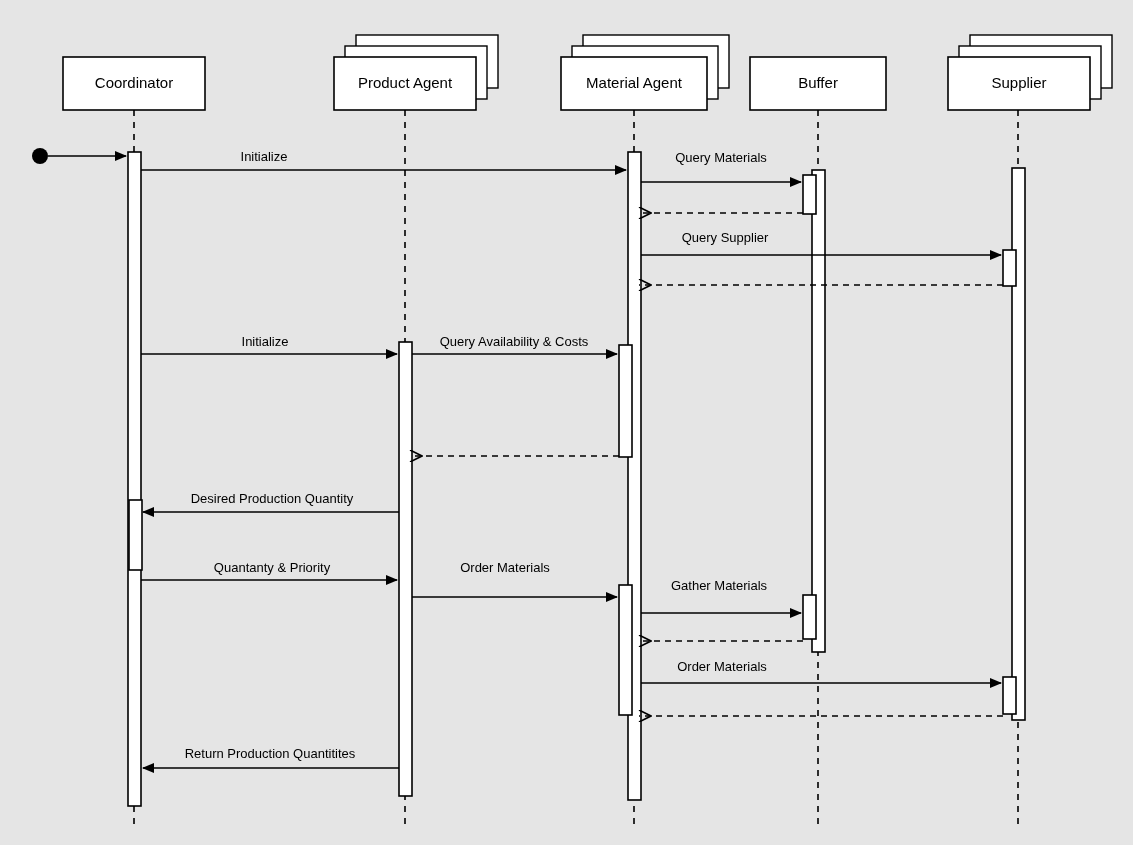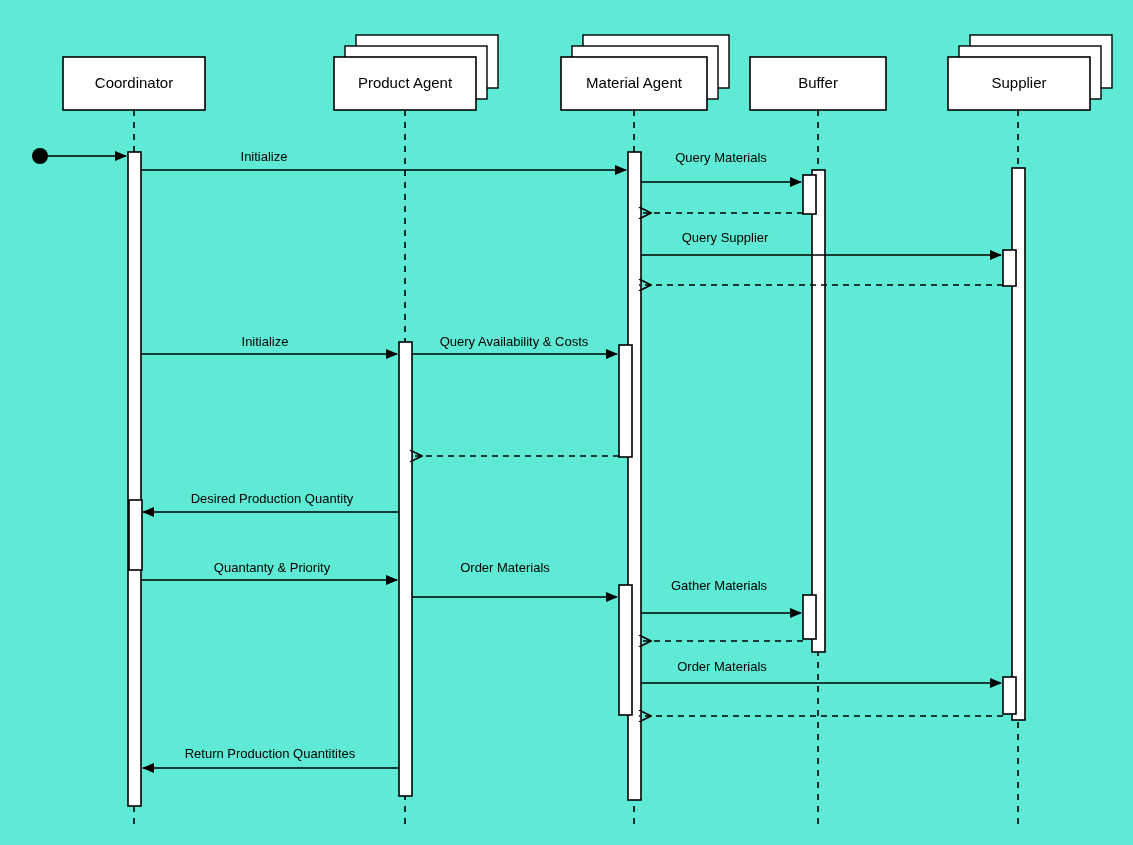--- a/index.html
+++ b/index.html
@@ -1,17 +1,17 @@
 <!DOCTYPE html>
 <html><head>
 <meta charset="utf-8">
 <style>
   html,body{margin:0;padding:0;background:#ffffff;}
   body{font-family:"Liberation Sans","DejaVu Sans",sans-serif;}
-  #stage{position:relative;width:1133px;height:845px;background:#5eead4;overflow:hidden;}
+  #stage{position:relative;width:1133px;height:845px;background:#e5e5e5;overflow:hidden;}
   svg#diagram{position:absolute;left:0;top:0;width:1133px;height:845px;}
   .lifeline-label{font-family:"Liberation Sans","DejaVu Sans",sans-serif;font-size:15px;fill:#000;text-anchor:middle;dominant-baseline:middle;}
   .msg-label{font-family:"Liberation Sans","DejaVu Sans",sans-serif;font-size:13px;fill:#000;text-anchor:middle;}
   .box{fill:#ffffff;stroke:#000000;stroke-width:1.6;}
   .box-stack{fill:#ffffff;stroke:#000000;stroke-width:1.4;}
   .lifeline-dash{stroke:#000000;stroke-width:1.6;stroke-dasharray:6 6;fill:none;}
   .activation{fill:#ffffff;stroke:#000000;stroke-width:1.6;}
   .msg-solid{stroke:#000000;stroke-width:1.6;fill:none;}
   .msg-dashed{stroke:#000000;stroke-width:1.6;fill:none;stroke-dasharray:6 5;}
   .startdot{fill:#000000;}

